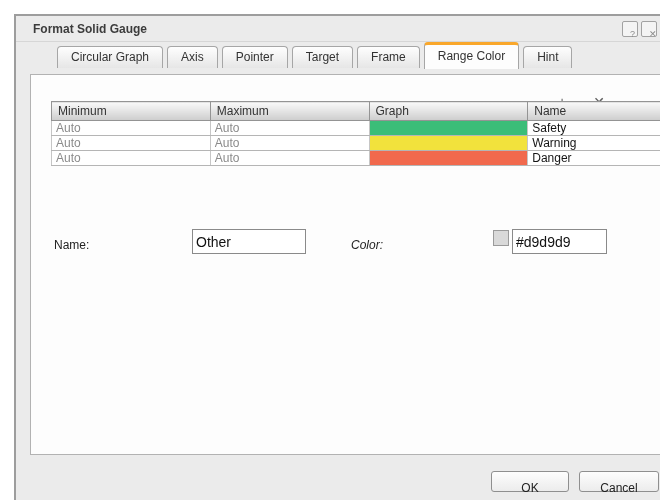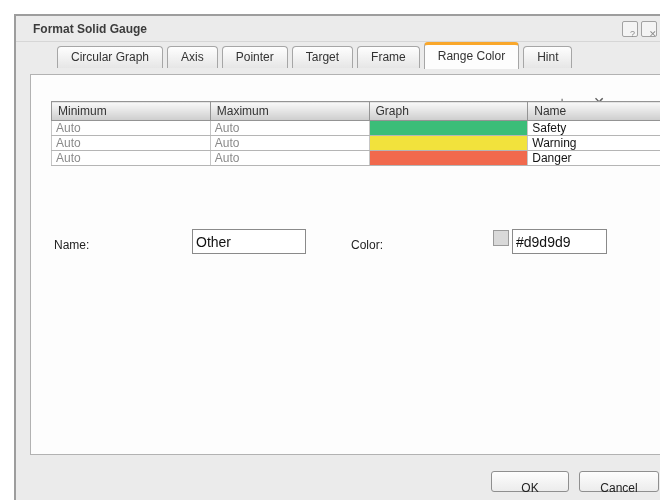--- a/index.html
+++ b/index.html
@@ -151,21 +151,21 @@
             <td class="auto-cell">Auto</td>
             <td class="color-cell" style="background: rgb(241, 105, 77);"></td>
             <td class="name-cell">Danger</td>
           </tr>
         </tbody>
     </table>
 
     <span class="form-label" style="left:16px; top:156px;">Name:</span>
     <input class="txt-input" style="left: 161px; top: 154px; width: 114px;" value="Other">
 
-    <span class="form-label" style="left:313px; top:156px;">Color:</span>
+    <span class="form-label" style="left:313px; top:156px;font-style:italic;">Color:</span>
     <span class="swatch" style="left: 462px; top: 155px; background: rgb(217, 217, 217);"></span>
     <input class="txt-input" style="left: 481px; top: 154px; width: 95px;" value="#d9d9d9">
 
   </div>
 
   <div class="btn btn-cancel">Cancel</div>
   <div class="btn btn-ok">OK</div>
 
 </div>
 

